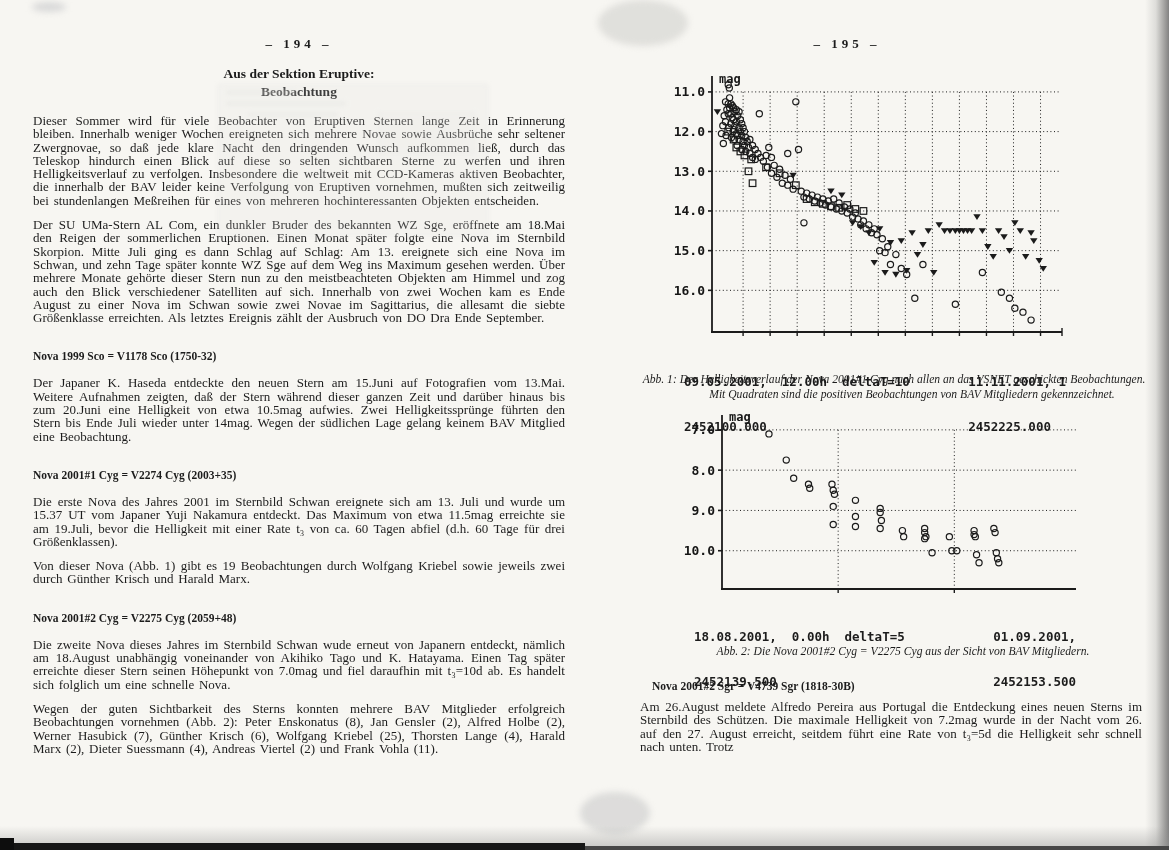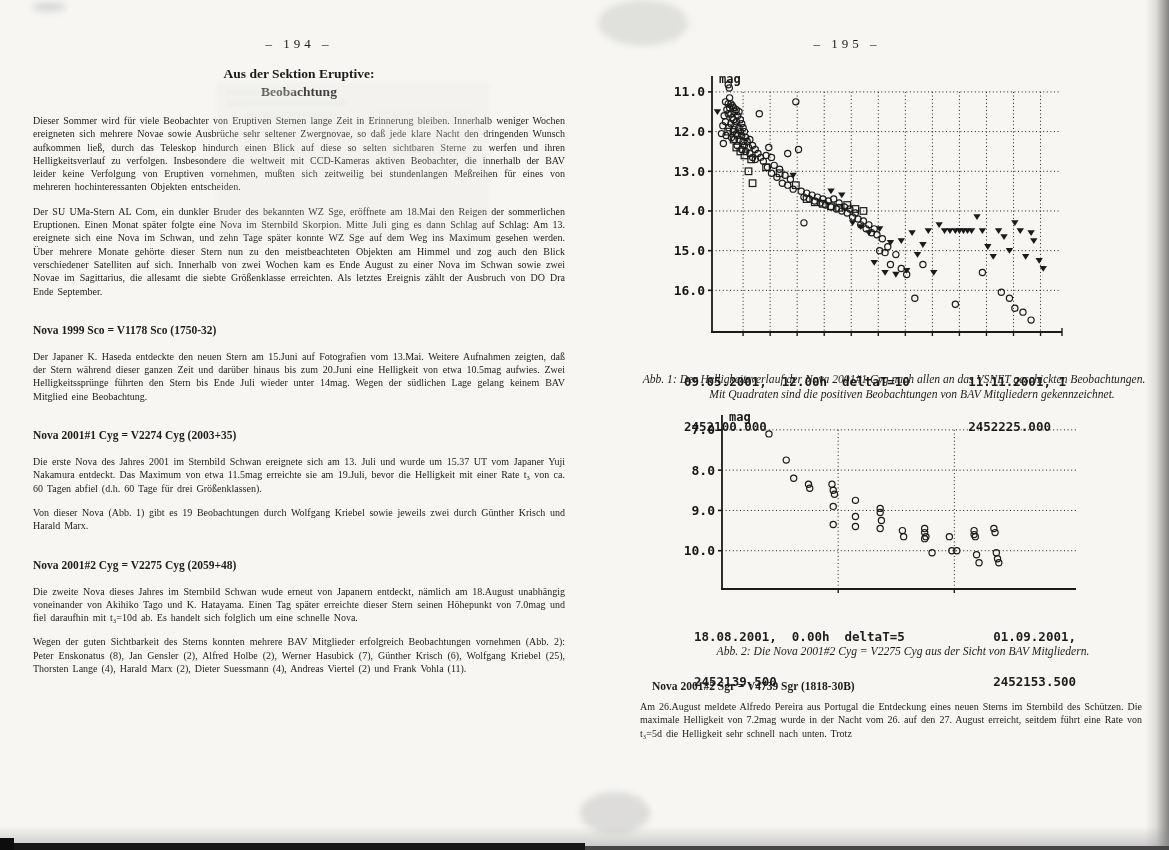--- a/index.html
+++ b/index.html
@@ -3,23 +3,23 @@
 <meta charset="utf-8">
 <style>
   html,body{margin:0;padding:0;}
   body{width:1169px;height:850px;overflow:hidden;background:#8a8a8a;}
   .scan{position:relative;width:1169px;height:850px;background:#f7f6f2;overflow:hidden;
         font-family:"Liberation Serif", serif;color:#1c1c1c;}
   
   .page-left{position:absolute;left:0;top:0;width:585px;height:850px;
              padding:36px 20px 0 33px;box-sizing:border-box;}
   .page-right{position:absolute;left:585px;top:0;width:584px;height:692px;}
-  .page-num{text-align:center;font-weight:normal;font-size:13px;letter-spacing:4px;margin-bottom:14px;}
+  .page-num{text-align:center;font-weight:bold;font-size:13px;letter-spacing:4px;margin-bottom:14px;}
   .art-title{ text-align:center;font-weight:bold;font-size:13.5px;line-height:16px;margin:6px 0 2px 0;}
-  p.body{font-size:10px;line-height:13.3px;text-align:justify;margin:0 0 11px 0;word-spacing:1.5px;}
+  p.body{font-size:13px;line-height:13.3px;text-align:justify;margin:0 0 11px 0;word-spacing:1.5px;}
   h3.sect{font-size:11.5px;font-weight:bold;margin:26px 0 14px 0;}
   
   .pr-item{position:absolute;}
   .pnum-right{left:0;right:60px;text-align:center;top:36px;}
   .caption{font-style:italic;font-size:11.6px;line-height:15px;
            padding-left:36px;text-indent:-36px;text-align:center;}
   
   .chartwrap{position:absolute;}
   .xlabels{display:flex;justify-content:space-between;margin-left:24px;width:382px;
            font-family:"DejaVu Sans Mono", monospace;font-weight:bold;font-size:12.5px;line-height:15px;}

